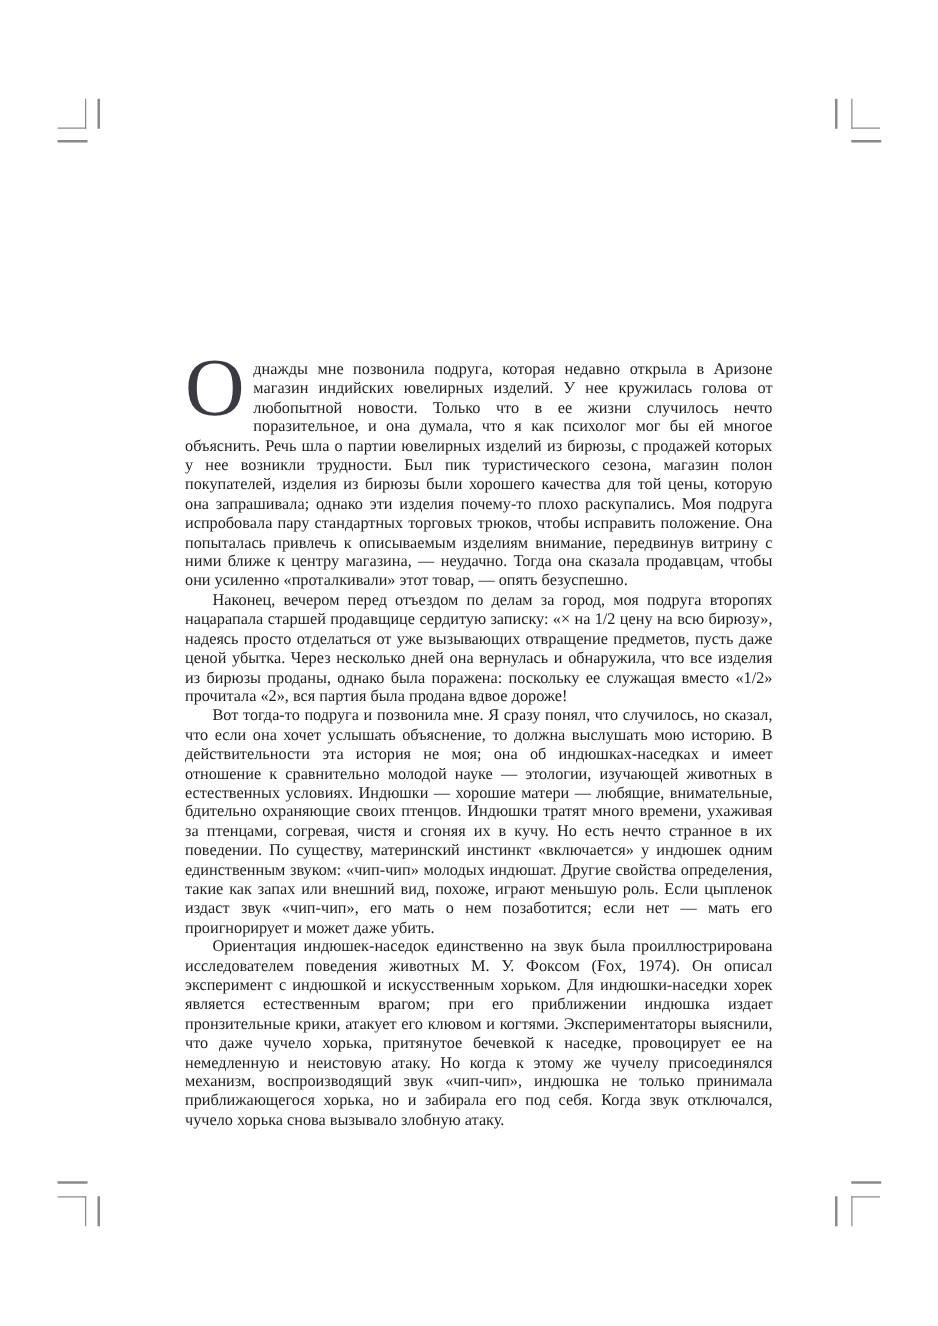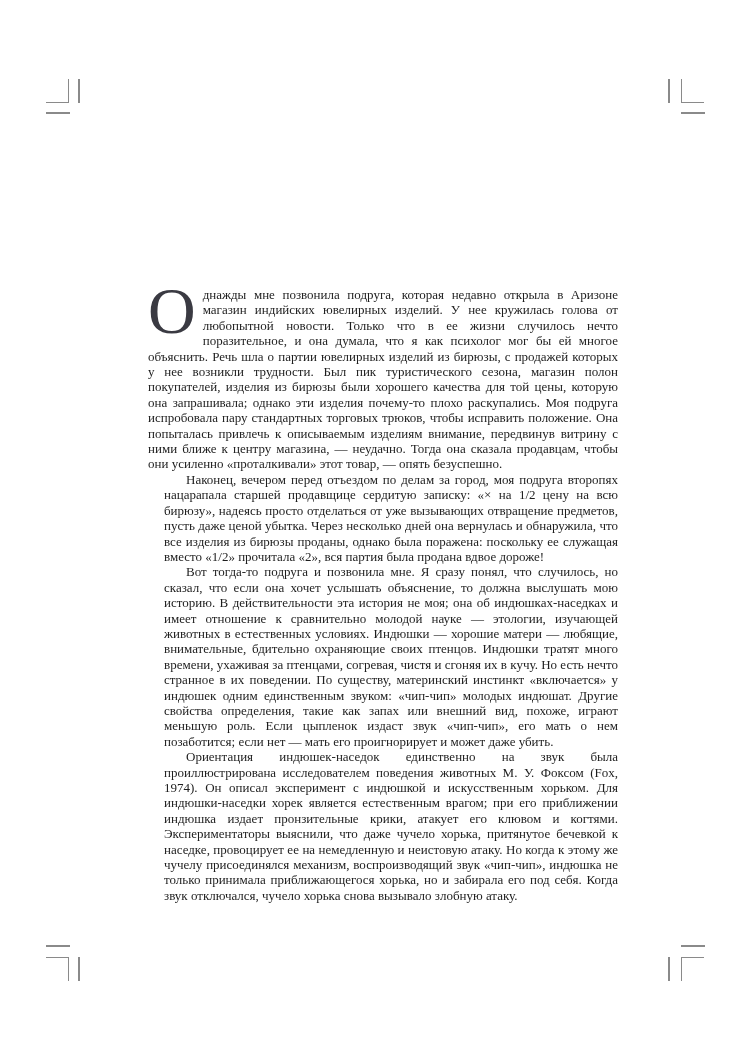--- a/index.html
+++ b/index.html
@@ -47,21 +47,20 @@
     text-align: justify;
     hyphens: auto;
     -webkit-hyphens: auto;
   }
   .body-text p {
     margin: 0;
     padding: 0;
   }
   .body-text p.indented {
     text-indent: 22px;
-    margin-left: 16px;
   }
   .dropcap {
     float: left;
     font-size: 66px;
     line-height: 46px;
     height: 46px;
     margin: 1px 7px 0 0;
     color: #3a3a42;
     font-weight: 400;
   }

